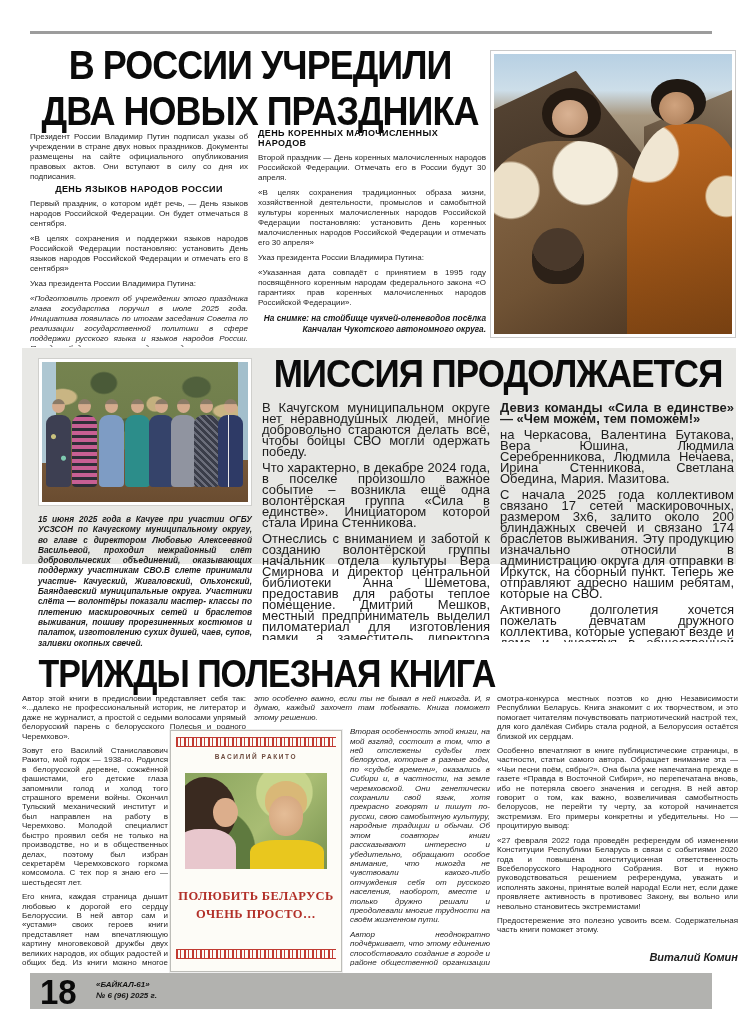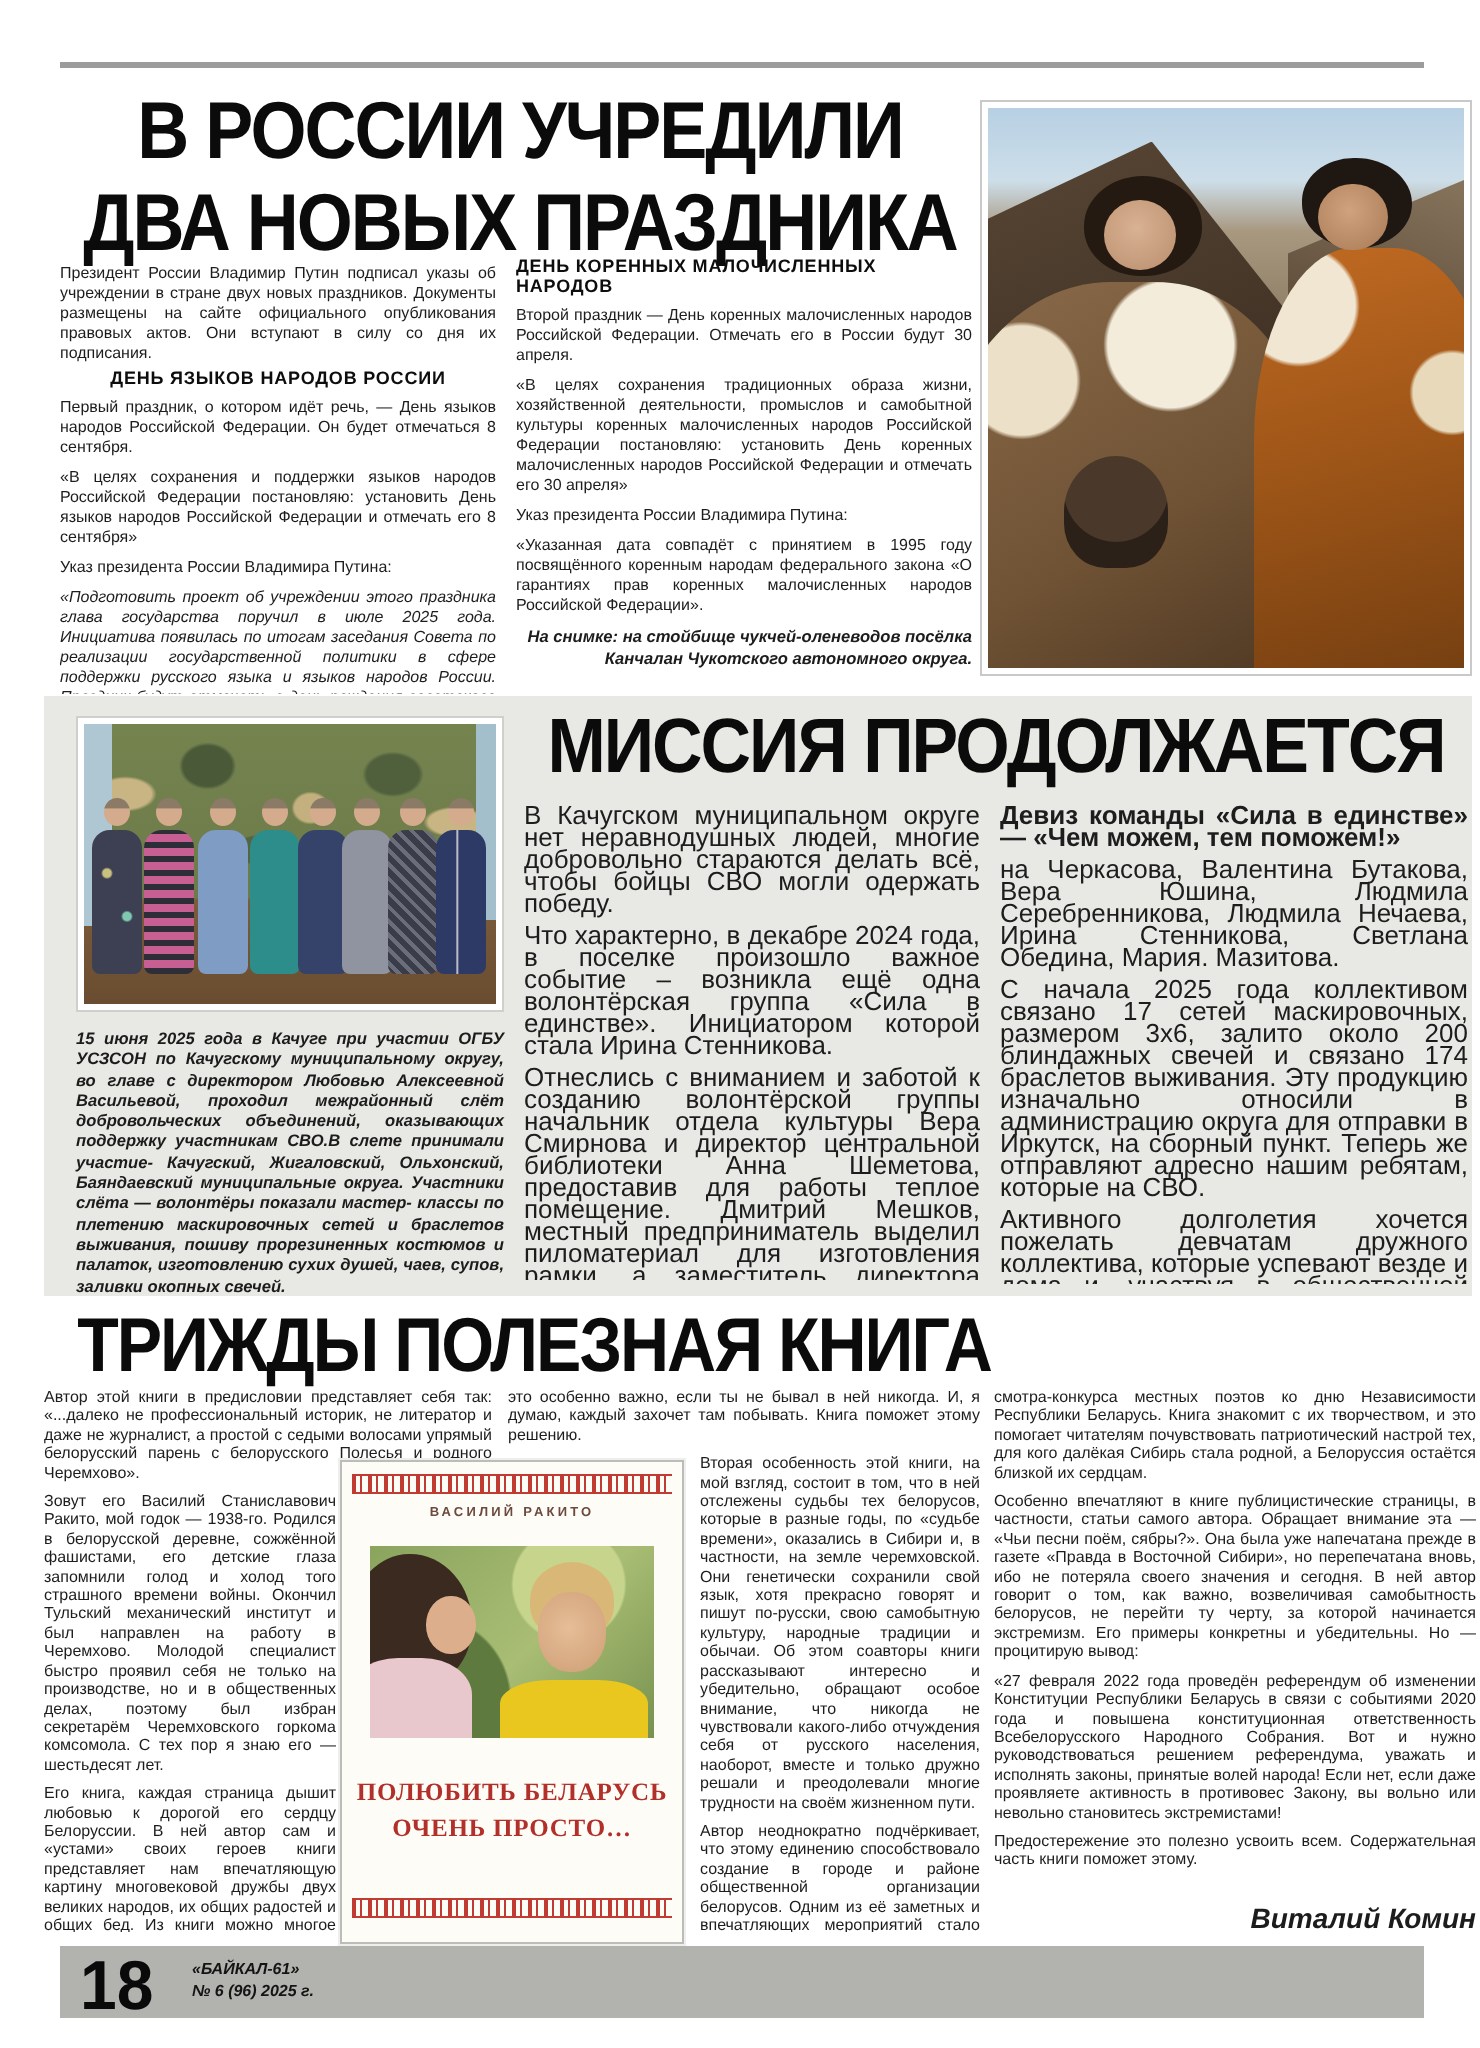--- a/index.html
+++ b/index.html
@@ -53,21 +53,21 @@
   .ph1 .m-face { position:absolute; left:69.5%; top:13.5%; width:14.5%; height:12%;
     background:radial-gradient(circle at 45% 40%,#d0a37e,#a87a55); border-radius:50%; }
   .ph1 .m-coat { position:absolute; left:56%; top:25%; width:52%; height:86%;
     background:
       radial-gradient(circle at 18% 12%, #f0e6d2 0 12%, rgba(0,0,0,0) 13%),
       radial-gradient(circle at 80% 30%, #e8d9ba 0 10%, rgba(0,0,0,0) 11%),
       linear-gradient(165deg,#c06a22 0%,#9c5417 45%,#6b3a10 100%);
     border-radius:40% 44% 0 0; }
 
   
-  .sec2 { position:absolute; left:22px; top:348px; width:714px; height:300px; background:#e8e8e5; }
+  .sec2 { position:absolute; left:22px; top:348px; width:714px; height:216px; background:#e8e8e5; }
   .a2-headline { position:absolute; left:234px; top:4px; width:484px; text-align:center;
     font-weight:700; font-size:35px; line-height:40px; letter-spacing:-1px; color:#0b0b0b;
     transform:scaleY(1.1); transform-origin:top center; }
   .a2-colA { position:absolute; left:240px; top:54px; width:228px; height:238px; overflow:hidden; }
   .a2-colB { position:absolute; left:478px; top:54px; width:234px; height:240px; overflow:hidden; }
   .sec2 .p { font-size:13px; line-height:11px; margin-bottom:5px; }
   .a2-sign { font-size:8.6px; line-height:11px; text-align:right; font-weight:700; font-style:italic; }
 
   .ph2 { position:absolute; left:16px; top:10px; width:214px; height:148px; background:#fff;
          border:1px solid #cfcfcc; padding:3px; }
@@ -86,26 +86,26 @@
     background:linear-gradient(180deg,#8a7a66 0 34%, #d4ab8d 40%); }
   .fig .body { width:100%; height:72px; margin-top:2px; border-radius:9px 9px 4px 4px; }
 
   
   .a3-headline { position:absolute; left:28px; top:652px; width:478px; text-align:center;
     font-weight:700; font-size:34px; line-height:38px; letter-spacing:-1px; color:#0b0b0b;
     transform:scaleY(1.12); transform-origin:top center; }
   .a3-col { position:absolute; top:694px; height:272px; overflow:hidden; }
   .a3-col .p { font-size:8px; line-height:9.4px; margin-bottom:5px; }
   .a3-c1 { left:22px;  width:224px; }
-  .a3-c2 { left:254px; width:236px; }
+  .a3-c2 { left:254px; width:236px;font-style:italic; }
   .a3-c3 { left:497px; width:241px; }
   .sp { background:transparent; }
   .sp-r { float:right; clear:right; }
   .sp-l { float:left;  clear:left; }
-  .a3-sign { font-size:14px; text-align:right; font-weight:700; font-style:italic; margin-top:16px; }
+  .a3-sign { font-size:11px; text-align:right; font-weight:700; font-style:italic; margin-top:16px; }
 
   
   .book { position:absolute; left:170px; top:730px; width:172px; height:242px;
     background:#fdfcf7; border:1px solid #bdbdb8; box-shadow:0 0 0 1px #eee; }
   .orn { position:absolute; left:5px; right:5px; height:10px;
     background:repeating-linear-gradient(90deg,#c13b32 0 2px,#fdfcf7 2px 4px,#c13b32 4px 5px,#fdfcf7 5px 8px);
     border-top:1px solid #c13b32; border-bottom:1px solid #c13b32; }
   .orn.top { top:6px; } .orn.bot { bottom:12px; }
   .book-author { position:absolute; left:0; right:0; top:22px; text-align:center;
     font-size:6.5px; letter-spacing:1.6px; color:#6d4a3e; font-weight:700; }

